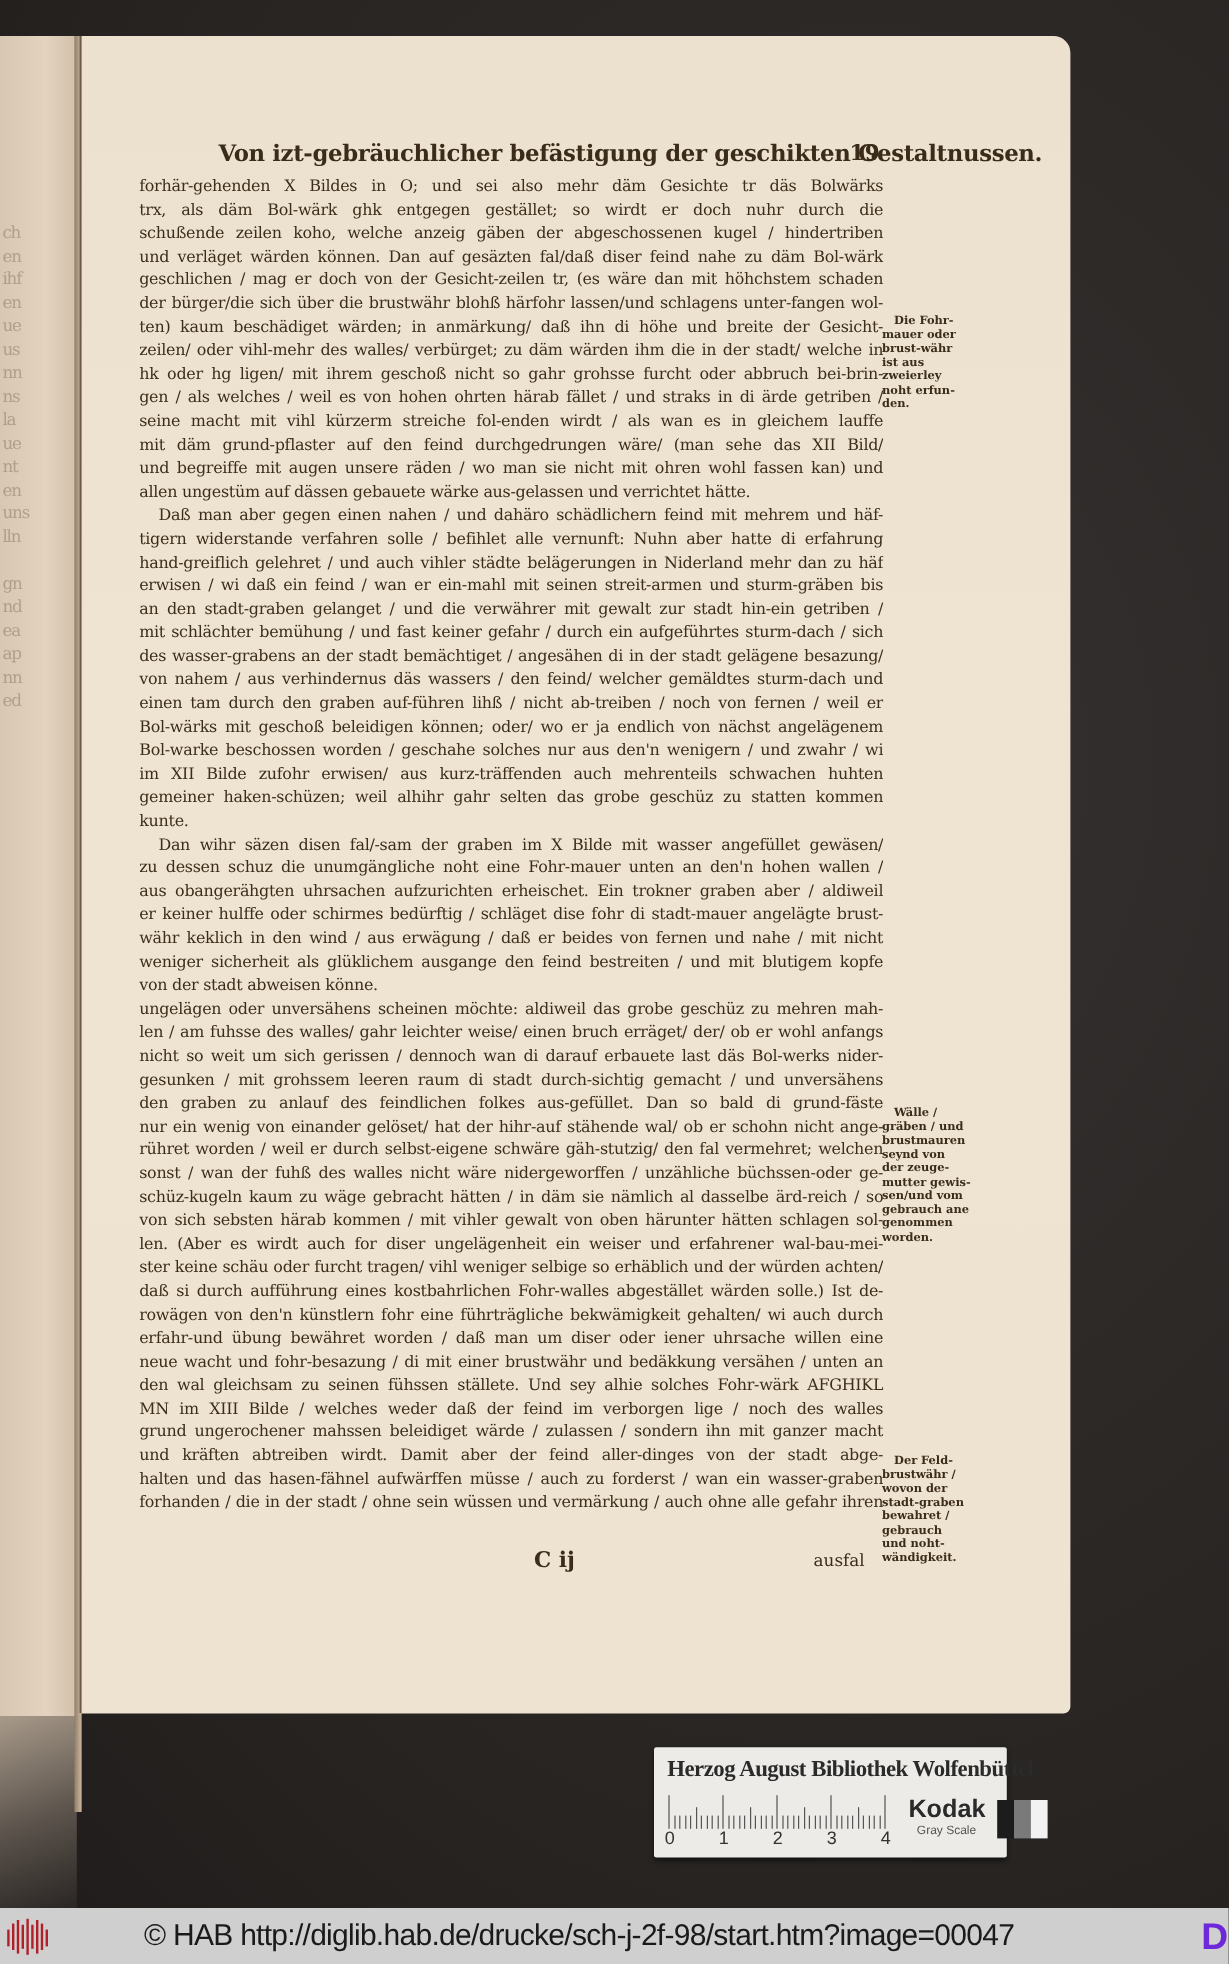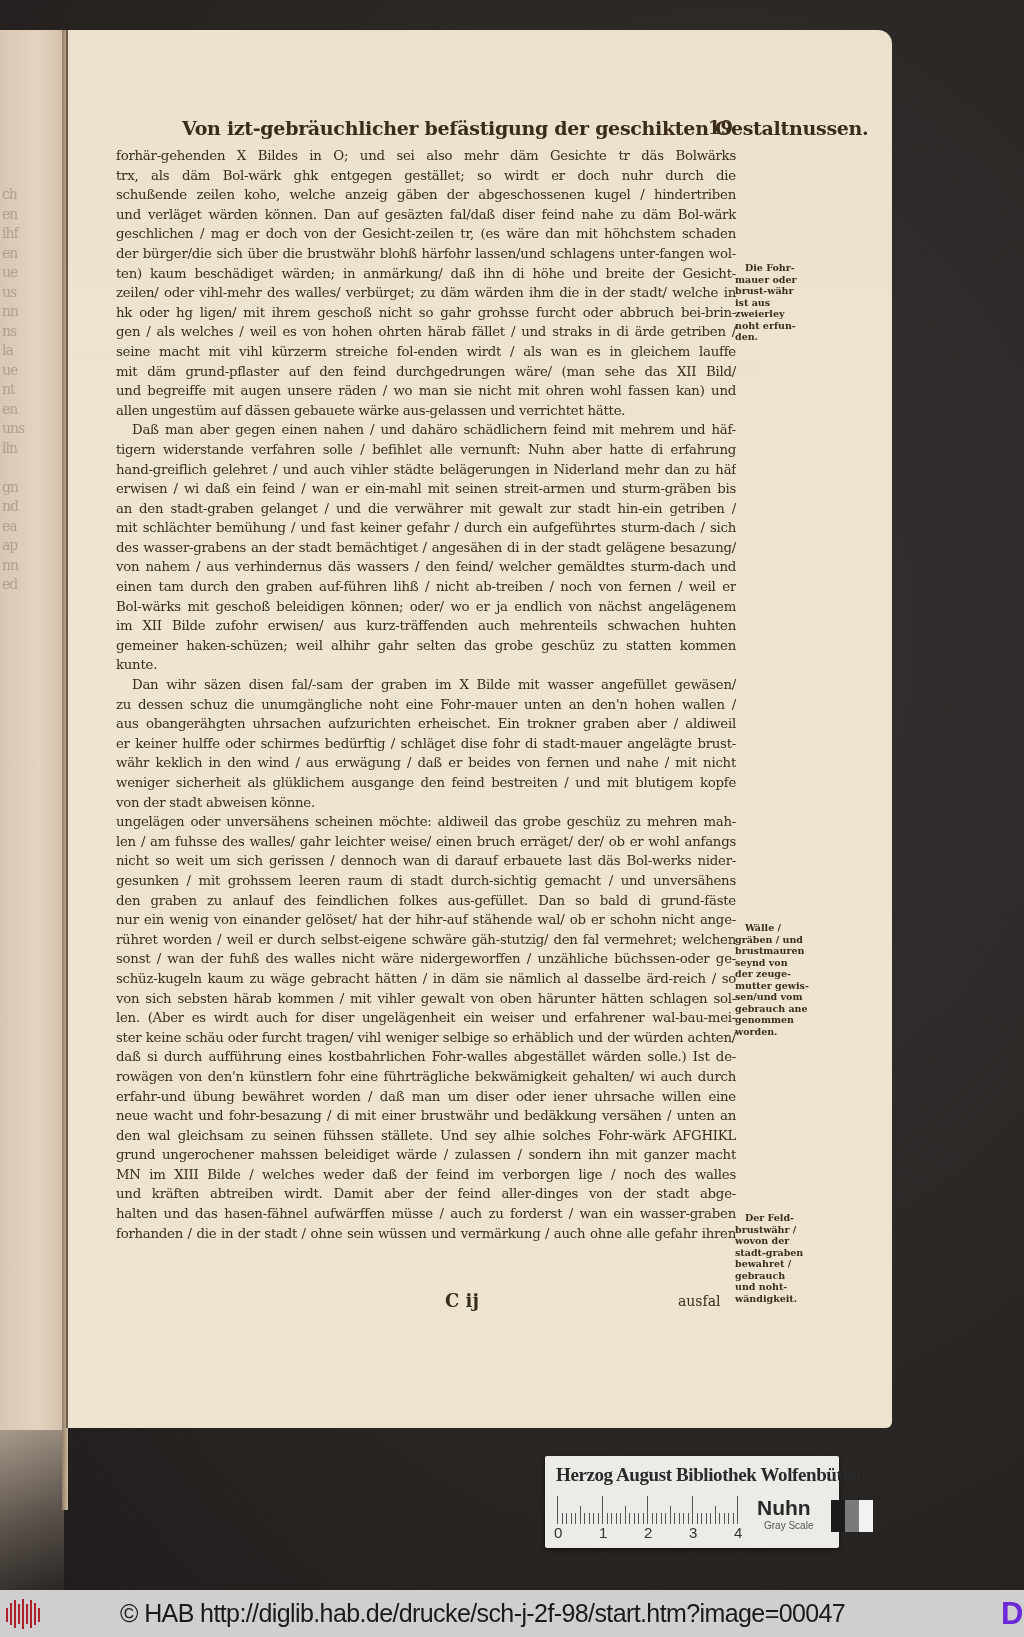--- a/index.html
+++ b/index.html
@@ -161,20 +161,21 @@
     <span class="line indent">Daß man aber gegen einen nahen / und dahäro schädlichern feind mit mehrem und häf-</span>
     <span class="line">tigern widerstande verfahren solle / befihlet alle vernunft: Nuhn aber hatte di erfahrung</span>
     <span class="line">hand-greiflich gelehret / und auch vihler städte belägerungen in Niderland mehr dan zu häf</span>
     <span class="line">erwisen / wi daß ein feind / wan er ein-mahl mit seinen streit-armen und sturm-gräben bis</span>
     <span class="line">an den stadt-graben gelanget / und die verwährer mit gewalt zur stadt hin-ein getriben /</span>
     <span class="line">mit schlächter bemühung / und fast keiner gefahr / durch ein aufgeführtes sturm-dach / sich</span>
     <span class="line">des wasser-grabens an der stadt bemächtiget / angesähen di in der stadt gelägene besazung/</span>
     <span class="line">von nahem / aus verhindernus däs wassers / den feind/ welcher gemäldtes sturm-dach und</span>
     <span class="line">einen tam durch den graben auf-führen lihß / nicht ab-treiben / noch von fernen / weil er</span>
     <span class="line">Bol-wärks mit geschoß beleidigen können; oder/ wo er ja endlich von nächst angelägenem</span>
+    <span class="line">Bol-warke beschossen worden / geschahe solches nur aus den'n wenigern / und zwahr / wi</span>
     <span class="line">im XII Bilde zufohr erwisen/ aus kurz-träffenden auch mehrenteils schwachen huhten</span>
     <span class="line">gemeiner haken-schüzen; weil alhihr gahr selten das grobe geschüz zu statten kommen</span>
     <span class="line last">kunte.</span>
     <span class="line indent">Dan wihr säzen disen fal/-sam der graben im X Bilde mit wasser angefüllet gewäsen/</span>
     <span class="line">zu dessen schuz die unumgängliche noht eine Fohr-mauer unten an den'n hohen wallen /</span>
     <span class="line">aus obangerähgten uhrsachen aufzurichten erheischet. Ein trokner graben aber / aldiweil</span>
     <span class="line">er keiner hulffe oder schirmes bedürftig / schläget dise fohr di stadt-mauer angelägte brust-</span>
     <span class="line">währ keklich in den wind / aus erwägung / daß er beides von fernen und nahe / mit nicht</span>
     <span class="line">weniger sicherheit als glüklichem ausgange den feind bestreiten / und mit blutigem kopfe</span>
     <span class="line last">von der stadt abweisen könne.</span>
@@ -188,22 +189,22 @@
     <span class="line">sonst / wan der fuhß des walles nicht wäre nidergeworffen / unzähliche büchssen-oder ge-</span>
     <span class="line">schüz-kugeln kaum zu wäge gebracht hätten / in däm sie nämlich al dasselbe ärd-reich / so</span>
     <span class="line">von sich sebsten härab kommen / mit vihler gewalt von oben härunter hätten schlagen sol-</span>
     <span class="line">len. (Aber es wirdt auch for diser ungelägenheit ein weiser und erfahrener wal-bau-mei-</span>
     <span class="line">ster keine schäu oder furcht tragen/ vihl weniger selbige so erhäblich und der würden achten/</span>
     <span class="line">daß si durch aufführung eines kostbahrlichen Fohr-walles abgestället wärden solle.) Ist de-</span>
     <span class="line">rowägen von den'n künstlern fohr eine führträgliche bekwämigkeit gehalten/ wi auch durch</span>
     <span class="line">erfahr-und übung bewähret worden / daß man um diser oder iener uhrsache willen eine</span>
     <span class="line">neue wacht und fohr-besazung / di mit einer brustwähr und bedäkkung versähen / unten an</span>
     <span class="line">den wal gleichsam zu seinen fühssen ställete. Und sey alhie solches Fohr-wärk AFGHIKL</span>
+    <span class="line">MN im XIII Bilde / welches weder daß der feind im verborgen lige / noch des walles</span>
     <span class="line">grund ungerochener mahssen beleidiget wärde / zulassen / sondern ihn mit ganzer macht</span>
-    <span class="line">MN im XIII Bilde / welches weder daß der feind im verborgen lige / noch des walles</span>
     <span class="line">und kräften abtreiben wirdt. Damit aber der feind aller-dinges von der stadt abge-</span>
     <span class="line">halten und das hasen-fähnel aufwärffen müsse / auch zu forderst / wan ein wasser-graben</span>
     <span class="line">forhanden / die in der stadt / ohne sein wüssen und vermärkung / auch ohne alle gefahr ihren</span>
   </div>
 
 <div id="margin-notes">
     <div class="margin-note" style="top: 262px;">
       <span class="ln first">Die Fohr-</span>
       <span class="ln">mauer oder</span>
       <span class="ln">brust-währ</span>
@@ -284,21 +285,21 @@
       <div class="tick" style="left: 175.5px; height: 11px;"></div>
       <div class="tick" style="left: 180px; height: 28px;"></div>
     </div>
   <div class="ruler-labels" id="ruler-labels">
       <span style="left: 0px;">0</span>
       <span style="left: 45px;">1</span>
       <span style="left: 90px;">2</span>
       <span style="left: 135px;">3</span>
       <span style="left: 180px;">4</span>
     </div>
-  <div class="kodak">Nuhn</div>
+  <div class="kodak">Kodak</div>
   <div class="gray-scale-label">Gray Scale</div>
   <div class="swatches" id="swatches">
       <div style="background: rgb(28, 28, 28);"></div>
       <div style="background: rgb(122, 122, 122);"></div>
       <div style="background: rgb(242, 242, 242);"></div>
     </div>
 </div>
 
 <div class="footer">
   <svg class="hab-logo" viewBox="0 0 42 32">

